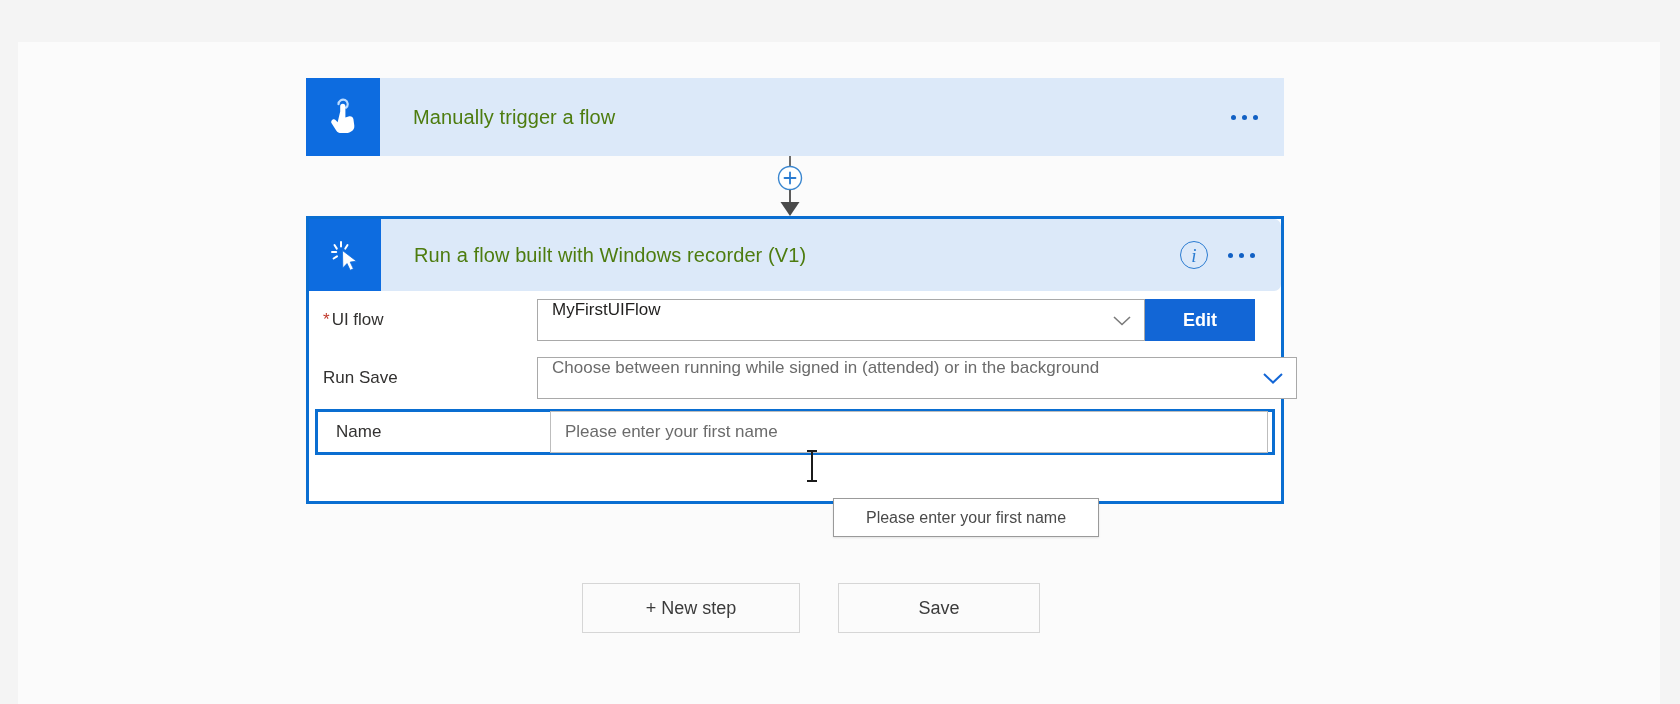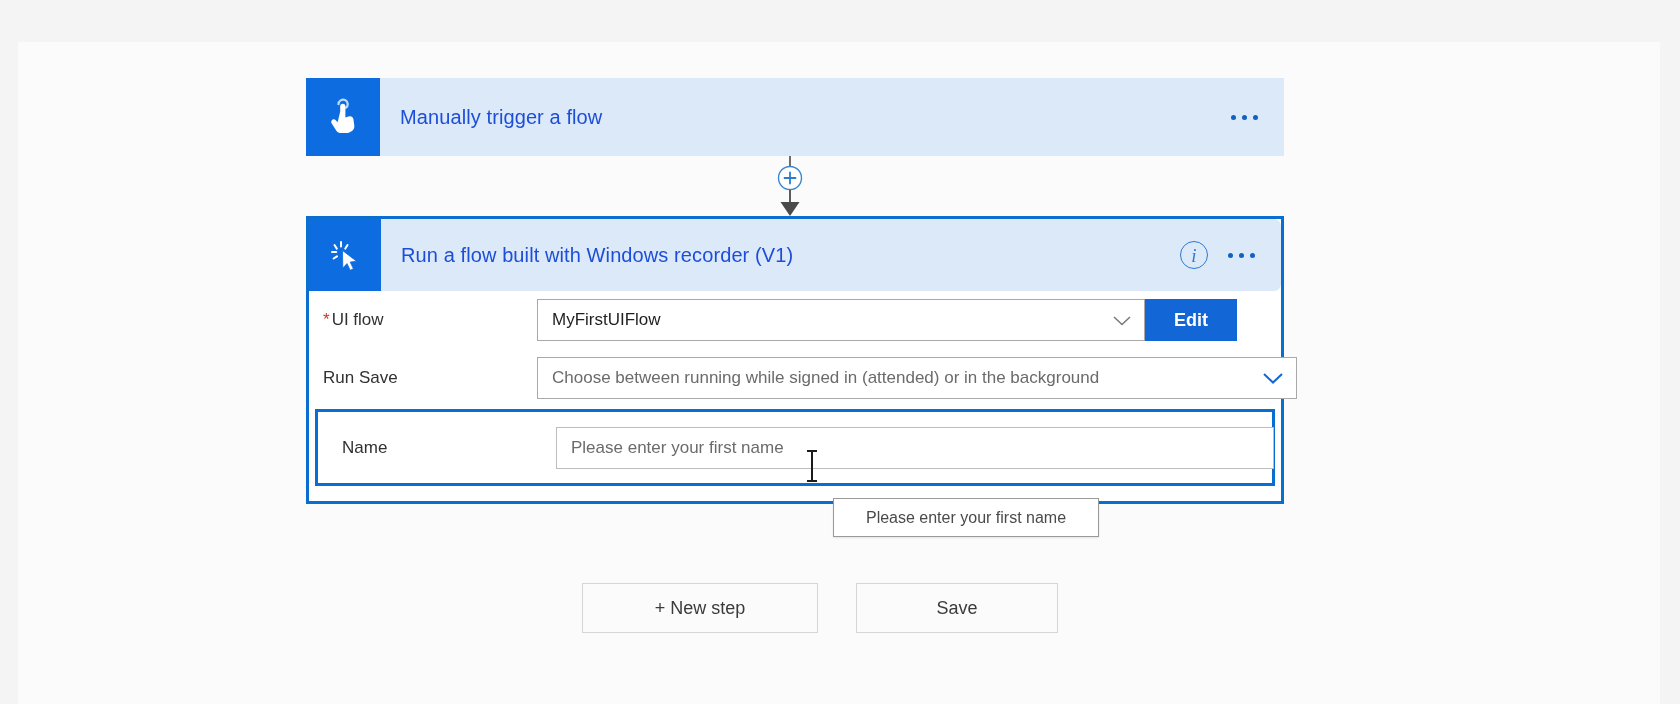--- a/index.html
+++ b/index.html
@@ -62,22 +62,23 @@
     justify-content: center;
     flex: 0 0 74px;
   }
   .card-icon svg { display: block; }
   .card-title {
     flex: 1 1 auto;
     display: flex;
     align-items: center;
     padding-left: 20px;
     font-size: 20px;
-    color: #1d4ed8;
+    color: #4d7c0f;
     letter-spacing: 0.1px;
+    margin-left: 13px;
   }
   .card-actions {
     display: flex;
     align-items: center;
     padding-right: 22px;
     gap: 16px;
   }
   .ellipsis {
     display: flex;
     align-items: center;
@@ -130,23 +131,23 @@
 
   
   .form-body { padding: 0; }
   .form-row {
     display: flex;
     align-items: center;
     height: 58px;
     padding-left: 14px;
   }
   .row-name {
-    height: 77px;
+    height: 46px;
     margin: 2px 6px 6px 6px;
-    padding-left: 24px;
+    padding-left: 18px;
     border: 3px solid #0a6ed1;
     align-items: center;
   }
   .field-label {
     width: 214px;
     flex: 0 0 214px;
     font-size: 17px;
     color: #323130;
   }
   .req { color: #c0392b; margin-right: 2px; }
@@ -155,36 +156,35 @@
     position: relative;
     display: flex;
     align-items: stretch;
     height: 42px;
   }
   .combo {
     width: 608px;
     border: 1px solid #a9a9a9;
     background: #fff;
     display: flex;
-    align-items: center;
     padding: 0 12px 0 14px;
     font-size: 17px;
     color: #201f1e;
     height: 42px;
   }
   .combo .val { flex: 1 1 auto; white-space: nowrap; overflow: hidden; }
   .combo .placeholder { color: #6b6b6b; }
   .chev {
     flex: 0 0 auto;
     margin-left: 8px;
     display: flex;
     align-items: center;
   }
   .edit-btn {
-    width: 92px;
+    width: 110px;
     background: #1266d6;
     color: #ffffff;
     font-size: 18px;
     font-weight: bold;
     display: flex;
     align-items: center;
     justify-content: center;
     border: none;
     cursor: pointer;
     height: 42px;
@@ -237,21 +237,21 @@
     background: #fbfbfb;
     border: 1px solid #d6d6d6;
     font-size: 18px;
     color: #3b3b3b;
     display: flex;
     align-items: center;
     justify-content: center;
     cursor: pointer;
     font-family: "Liberation Sans", sans-serif;
   }
-  .btn-newstep { width: 236px; }
+  .btn-newstep { width: 218px; }
   .btn-save { width: 202px; }
 </style>
 </head>
 <body>
 
 <div class="page">
 
   <div class="top-strip"></div>
   <div class="left-rail"></div>
   <div class="right-rail"></div>

